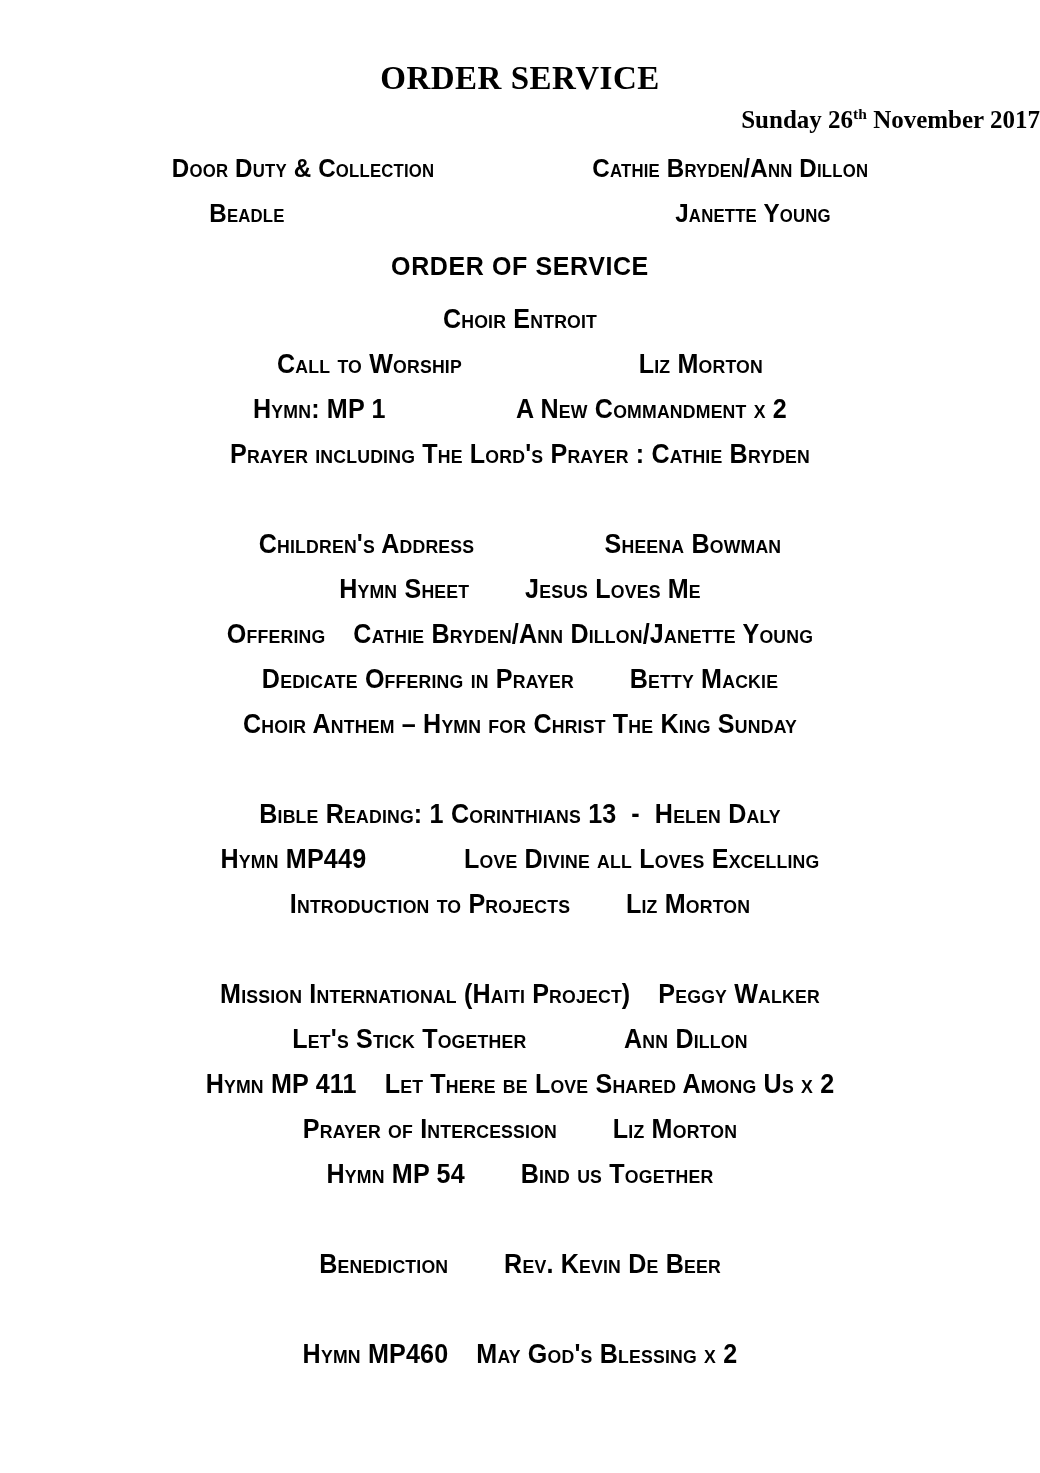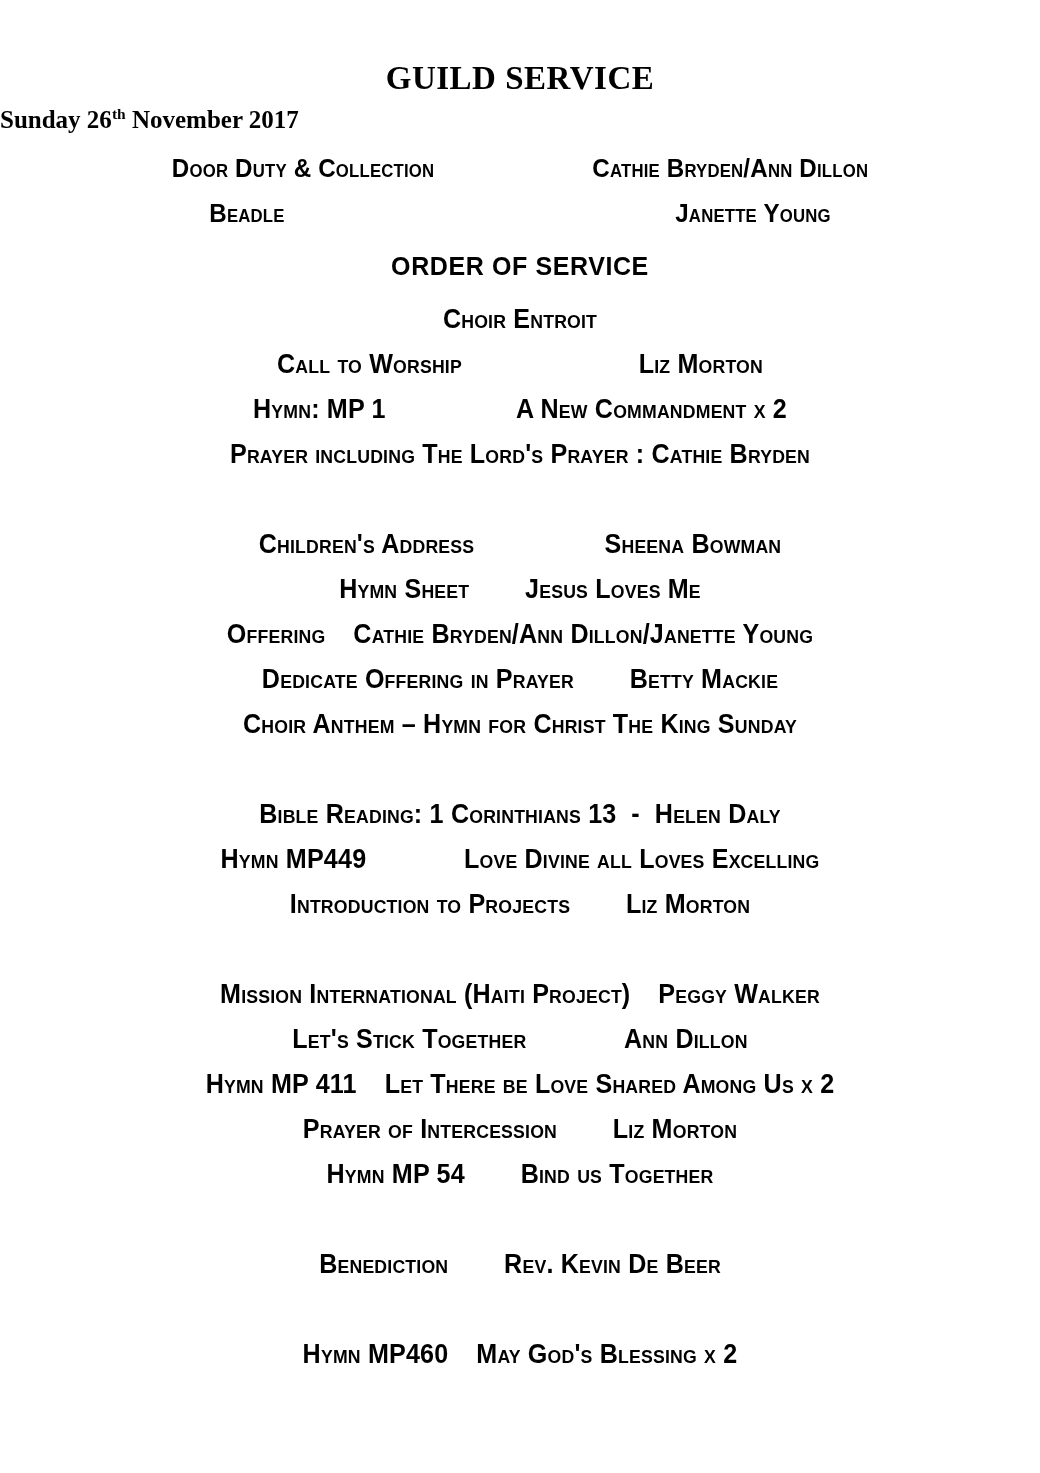--- a/index.html
+++ b/index.html
@@ -37,21 +37,21 @@
     margin: 0;
     padding-top: 62px;
     line-height: 1.0;
     white-space: nowrap;
   }
 
   .doc-subtitle {
     font-family: "Liberation Serif", "DejaVu Serif", serif;
     font-weight: bold;
     font-size: 25px;
-    text-align: left;
+    text-align: right;
     margin: 0;
     padding-top: 12px;
     line-height: 1.0;
     white-space: nowrap;
   }
   .doc-subtitle sup {
     font-size: 0.62em;
     vertical-align: super;
     line-height: 0;
   }
@@ -106,21 +106,21 @@
   
   .line.row-duty { font-size: 26px; }
 
   .body-start { padding-top: 14px; }
 </style>
 </head>
 <body>
 
 <div class="page">
 
-  <h1 class="doc-title">GUILD SERVICE</h1>
+  <h1 class="doc-title">ORDER SERVICE</h1>
 
   <div class="doc-subtitle"><span>Sunday 26</span><sup>th</sup><span> November 2017</span></div>
 
   <div class="body-start">
 
     <div class="line row-duty"><span class="seg">Door Duty &amp; Collection</span><span class="gap-xxl"></span><span class="seg">Cathie Bryden/Ann Dillon</span></div>
 
     <div class="line row-duty"><span class="seg">Beadle</span><span style="display:inline-block;width:420px"></span><span class="seg">Janette Young</span></div>
 
     <div class="banner-line">ORDER OF SERVICE</div>

